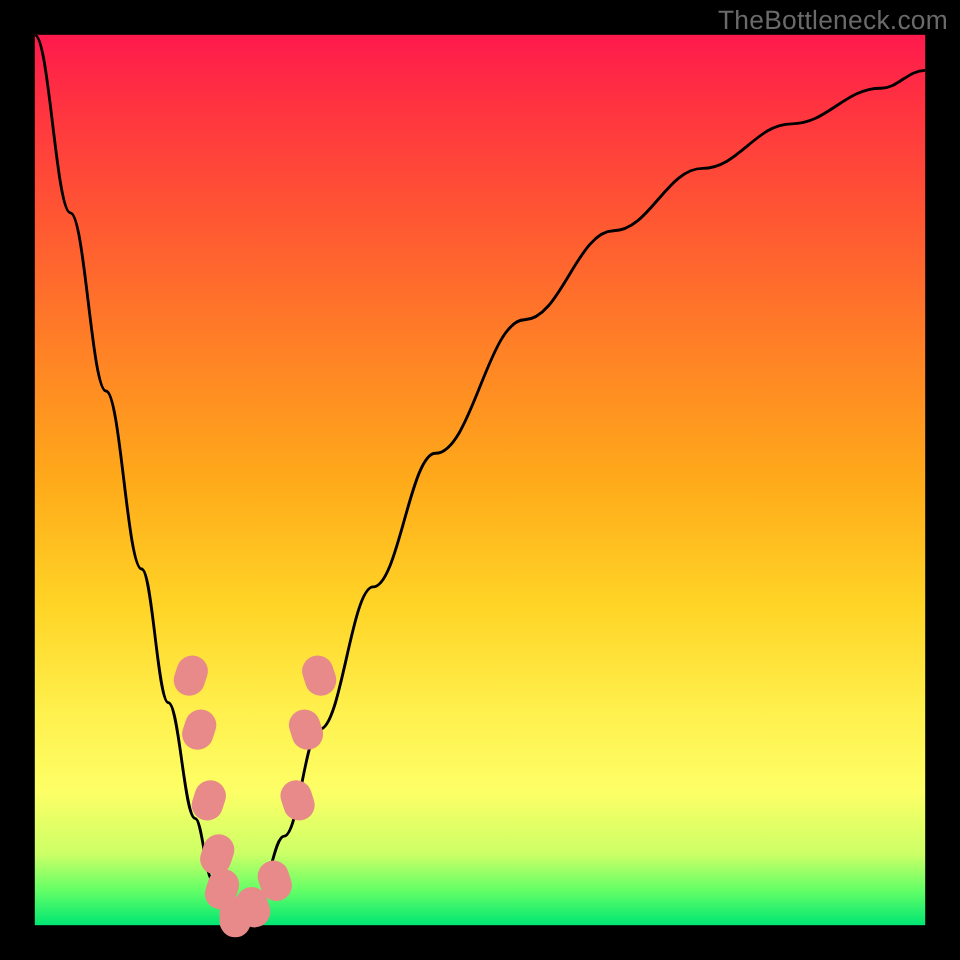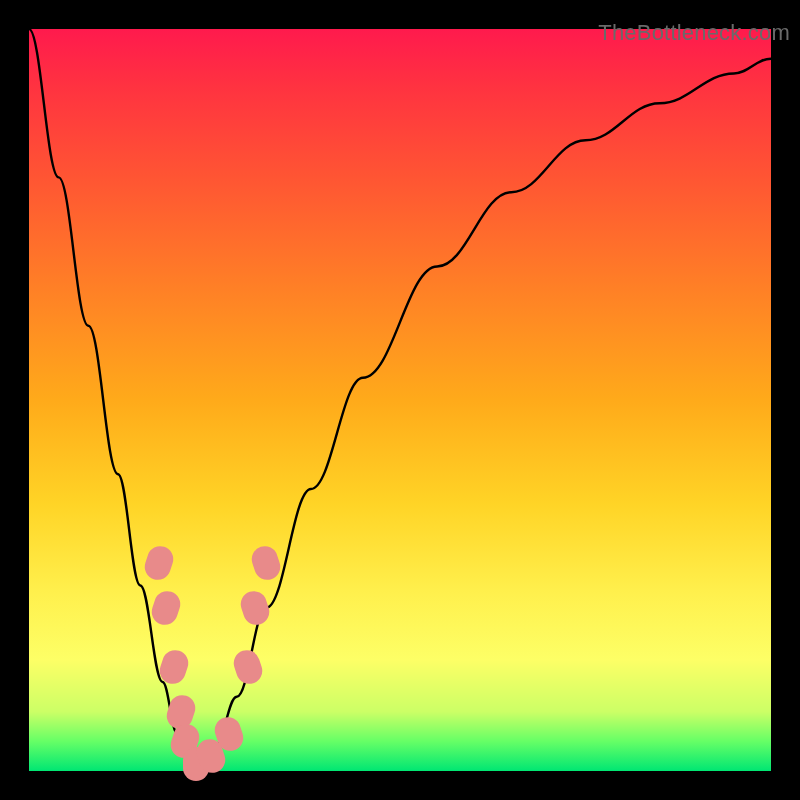--- a/index.html
+++ b/index.html
@@ -25,21 +25,21 @@
       #ffaa1a 50%,
       #ffd426 64%,
       #fff04d 76%,
       #fdff66 85%,
       #ccff66 92%,
       #66ff66 96%,
       #00e673 100%);
   }
   .watermark {
     position: absolute;
-    top: 20px;
+    top: 4px;
     right: 10px;
     color: #6a6a6a;
     font-size: 22px;
     font-weight: 500;
     letter-spacing: 0.2px;
     z-index: 10;
     text-align: right;
   }
   svg.curve {
     position: absolute;

